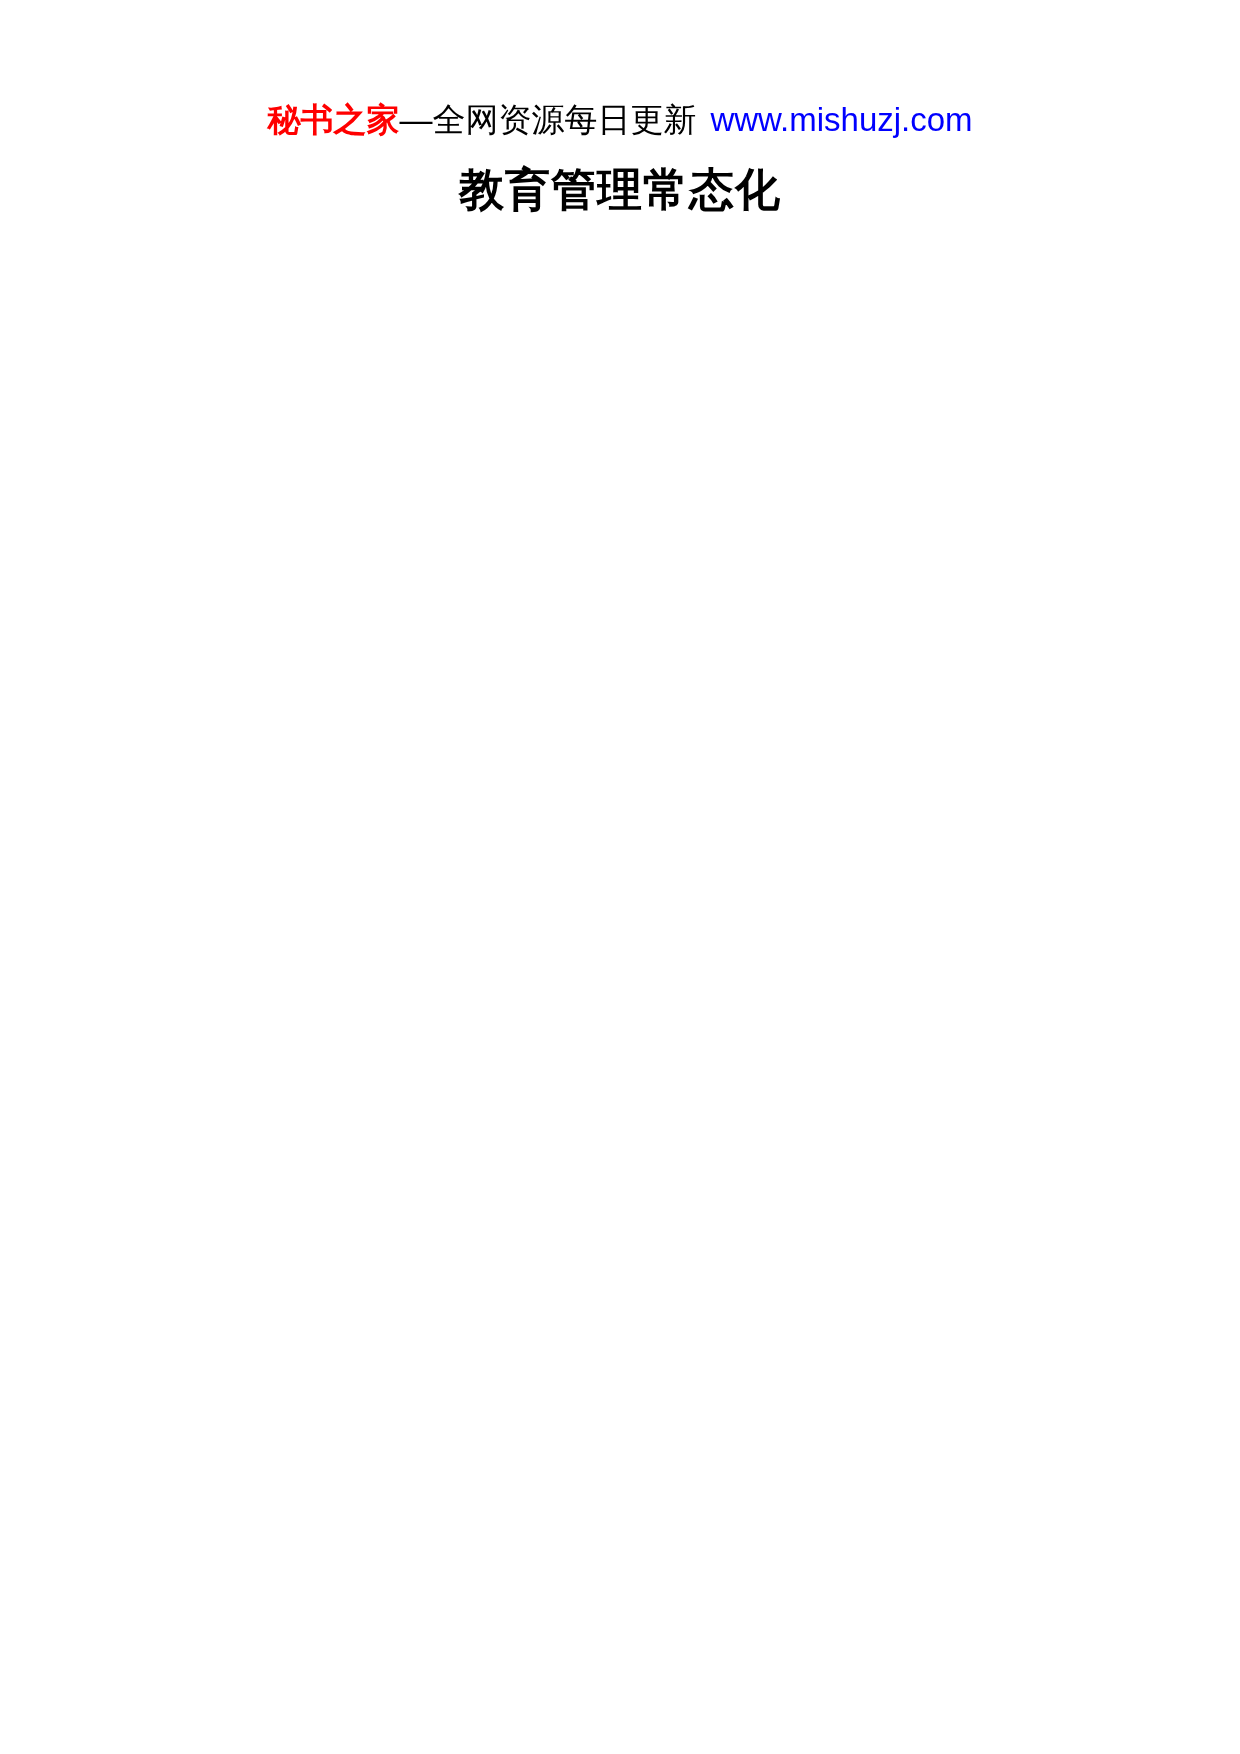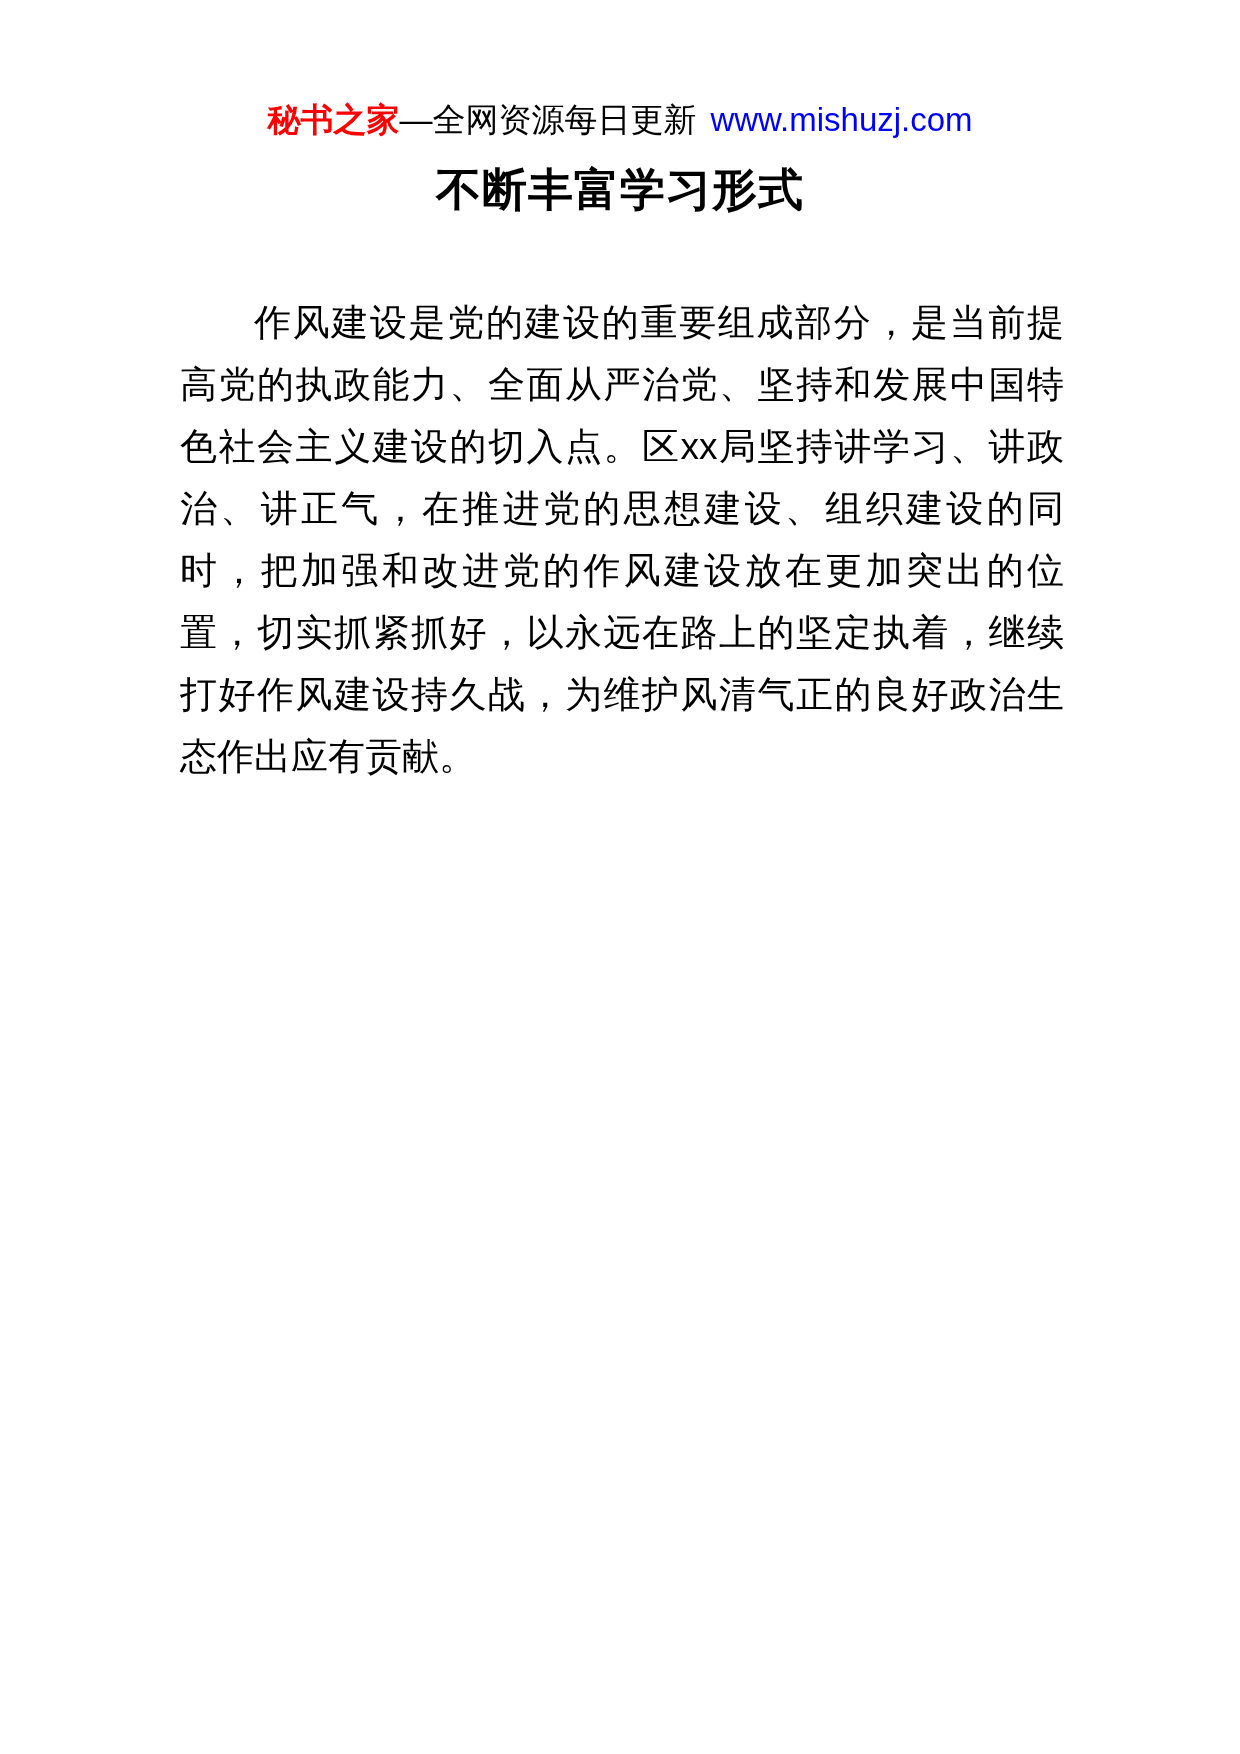--- a/index.html
+++ b/index.html
@@ -66,19 +66,18 @@
 </style>
 </head>
 <body>
 
 <div class="page">
 
   <div class="header">
     <span class="brand">秘书之家</span><span class="dash">—</span><span class="tagline">全网资源每日更新</span><span class="url">www.mishuzj.com</span>
   </div>
 
-  <h1 class="title">不断丰富学习形式</h1>
+  <h1 class="title">教育管理常态化</h1>
 
   <div class="doc-body">
-    <p>作风建设是党的建设的重要组成部分，是当前提高党的执政能力、全面从严治党、坚持和发展中国特色社会主义建设的切入点。区xx局坚持讲学习、讲政治、讲正气，在推进党的思想建设、组织建设的同时，把加强和改进党的作风建设放在更加突出的位置，切实抓紧抓好，以永远在路上的坚定执着，继续打好作风建设持久战，为维护风清气正的良好政治生态作出应有贡献。</p>
   </div>
 
 </div>
 
 </body></html>

